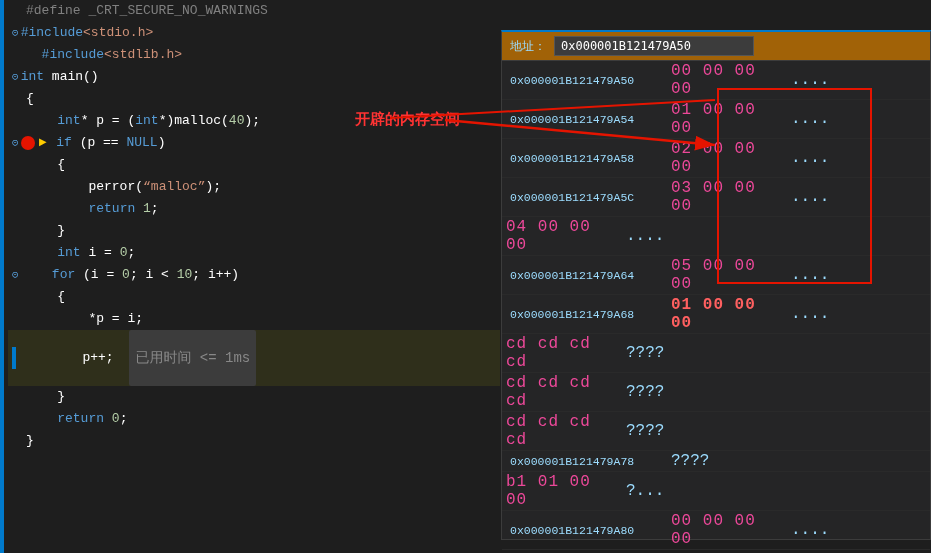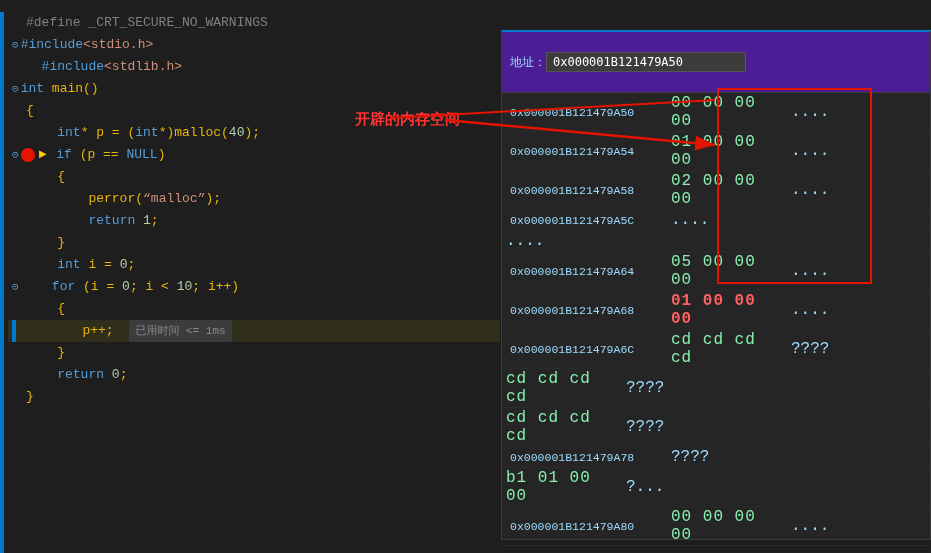--- a/index.html
+++ b/index.html
@@ -9,21 +9,21 @@
       background: #1e1e1e;
       font-family: 'Consolas', 'Courier New', monospace;
       overflow: hidden;
       position: relative;
     }
 
     
     .code-panel {
       position: absolute;
       left: 0;
-      top: 12px;
+      top: 0;
       width: 500px;
       height: 442px;
       background: #1e1e1e;
       color: #d4d4d4;
       font-size: 13px;
       line-height: 22px;
     }
 
     .code-line {
       display: flex;
@@ -51,21 +51,21 @@
     }
     .line-arrow {
       color: #ffcc00;
       margin-right: 2px;
     }
 
     .kw-blue { color: #569cd6; }
     .kw-string { color: #ce9178; }
     .kw-null { color: #569cd6; }
     .kw-number { color: #b5cea8; }
-    .kw-white { color: #eab308; }
+    .kw-white { color: #ffffff; }
     .kw-gray { color: #808080; }
 
     .left-bar {
       position: absolute;
       left: 0;
       top: 0;
       width: 4px;
       height: 553px;
       background: #007acc;
     }
@@ -76,25 +76,25 @@
       right: 0;
       top: 30px;
       width: 430px;
       height: 510px;
       background: #252526;
       border: 1px solid #3c3c3c;
       border-top: 2px solid #007acc;
     }
 
     .memory-header {
-      background: #4c1d95;
-      padding: 20px 8px;
+      background: #a16207;
+      padding: 4px 8px;
       display: flex;
       align-items: center;
-      gap: 0;
+      gap: 8px;
       border-bottom: 1px solid #3c3c3c;
       font-size: 12px;
       color: #cccccc;
     }
 
     .memory-header-label {
       color: #9cdcfe;
     }
 
     .memory-address-input {
@@ -117,21 +117,21 @@
 
     .mem-addr {
       color: #9cdcfe;
       width: 165px;
       padding: 0 8px;
       font-size: 11.5px;
       flex-shrink: 0;
     }
 
     .mem-bytes {
-      color: #86efac;
+      color: #ec4899;
       width: 120px;
       padding: 0 4px;
       letter-spacing: 1px;
       flex-shrink: 0;
     }
 
     .mem-ascii {
       color: #9cdcfe;
       padding: 0 4px;
     }
@@ -167,22 +167,22 @@
 
     
     .exec-line {
       background: rgba(255, 255, 0, 0.08);
     }
 
     
     .time-badge {
       background: #3c3c3c;
       color: #888;
-      font-size: 11px;
-      padding: 0 6px;
+      font-size: 14px;
+      padding: 17px 6px;
       border-radius: 2px;
       margin-left: 8px;
     }
 
     .code-content {
       padding-left: 8px;
       padding-top: 0;
     }
   </style>
 </head>
@@ -284,20 +284,24 @@
       <span class="kw-white">; i &lt; </span>
       <span class="kw-number">10</span>
       <span class="kw-white">; i++)</span>
     </div>
 
     <div class="code-line">
       <span style="width:14px;display:inline-block"></span>
       <span class="kw-white">&nbsp;&nbsp;&nbsp;&nbsp;{</span>
     </div>
 
+    <div class="code-line">
+      <span style="width:14px;display:inline-block"></span>
+      <span class="kw-white">&nbsp;&nbsp;&nbsp;&nbsp;&nbsp;&nbsp;&nbsp;&nbsp;*p = i;</span>
+    </div>
 
     <div class="code-line exec-line">
       <span style="width:4px;display:inline-block;background:#007acc;height:22px;margin-right:4px"></span>
       <span class="kw-white">&nbsp;&nbsp;&nbsp;&nbsp;&nbsp;&nbsp;&nbsp;&nbsp;p++; </span>
       <span class="time-badge">已用时间 &lt;= 1ms</span>
     </div>
 
     <div class="code-line">
       <span style="width:14px;display:inline-block"></span>
       <span class="kw-white">&nbsp;&nbsp;&nbsp;&nbsp;}</span>
@@ -336,37 +340,38 @@
       <span class="mem-bytes">01 00 00 00</span>
       <span class="mem-ascii">....</span>
     </div>
     <div class="memory-row">
       <span class="mem-addr">0x000001B121479A58</span>
       <span class="mem-bytes">02 00 00 00</span>
       <span class="mem-ascii">....</span>
     </div>
     <div class="memory-row">
       <span class="mem-addr">0x000001B121479A5C</span>
-      <span class="mem-ascii">....</span>
-    </div>
-    <div class="memory-row">
+      <span class="mem-bytes">03 00 00 00</span>
+      <span class="mem-ascii">....</span>
+    </div>
+    <div class="memory-row">
+      <span class="mem-bytes">04 00 00 00</span>
       <span class="mem-ascii">....</span>
     </div>
     <div class="memory-row">
       <span class="mem-addr">0x000001B121479A64</span>
       <span class="mem-bytes">05 00 00 00</span>
       <span class="mem-ascii">....</span>
     </div>
     <div class="memory-row">
       <span class="mem-addr">0x000001B121479A68</span>
       <span class="mem-bytes byte-red">01 00 00 00</span>
       <span class="mem-ascii">....</span>
     </div>
     <div class="memory-row">
-      <span class="mem-addr">0x000001B121479A6C</span>
       <span class="mem-bytes">cd cd cd cd</span>
       <span class="mem-ascii">????</span>
     </div>
     <div class="memory-row">
       <span class="mem-bytes">cd cd cd cd</span>
       <span class="mem-ascii">????</span>
     </div>
     <div class="memory-row">
       <span class="mem-bytes">cd cd cd cd</span>
       <span class="mem-ascii">????</span>

